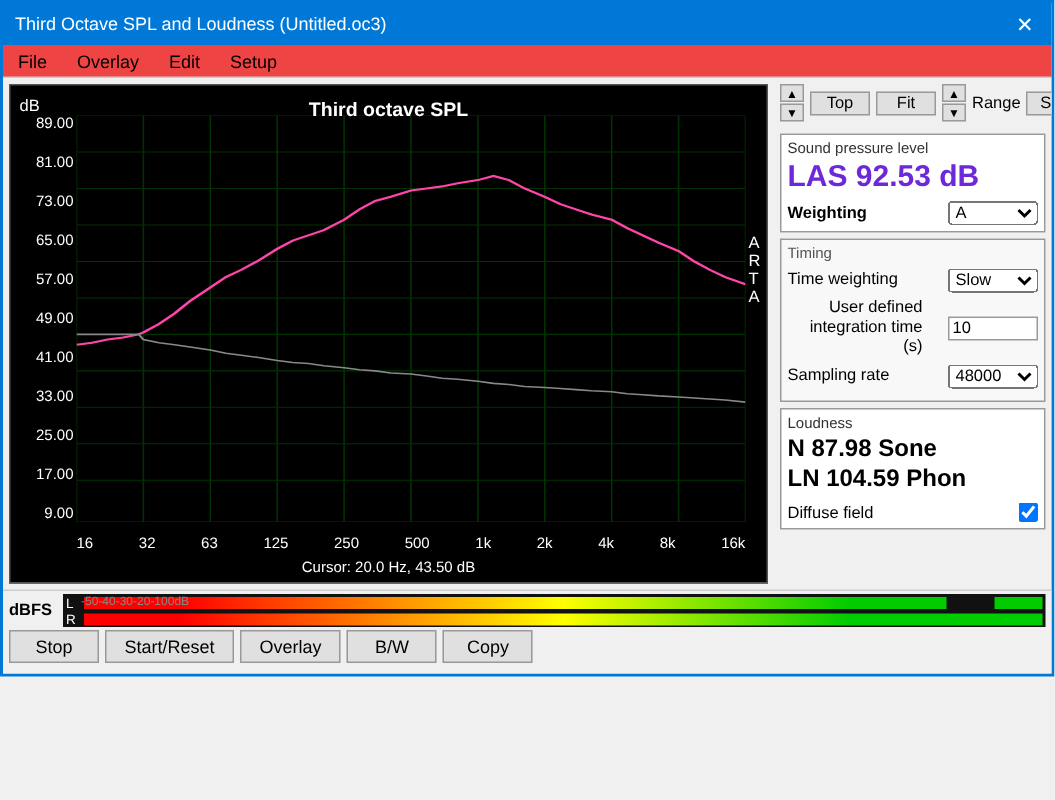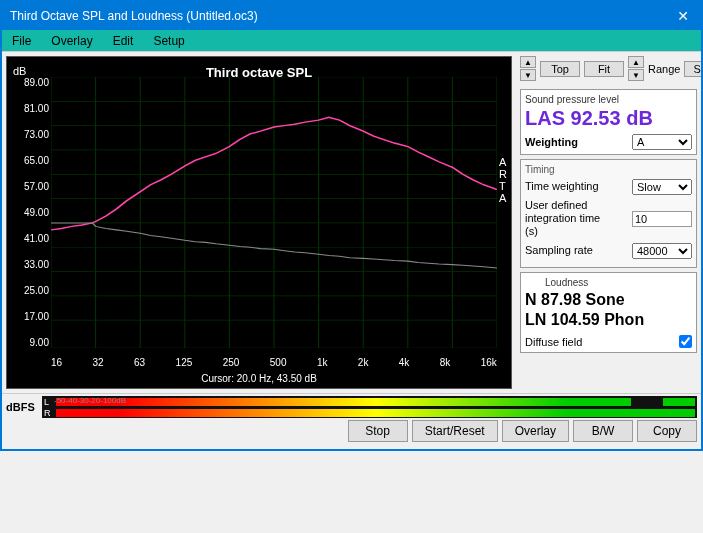--- a/index.html
+++ b/index.html
@@ -4,21 +4,21 @@
   <style>
     * { margin: 0; padding: 0; box-sizing: border-box; }
     body { font-family: 'Segoe UI', Tahoma, sans-serif; font-size: 12px; background: #f0f0f0; width: 703px; height: 533px; overflow: hidden; }
     
     .window { width: 703px; height: 451px; background: #f0f0f0; border: 2px solid #0078d7; display: flex; flex-direction: column; }
     
     .title-bar { background: #0078d7; color: white; padding: 4px 8px; display: flex; align-items: center; justify-content: space-between; height: 28px; }
     .title-bar-text { font-size: 12px; font-weight: normal; }
     .title-bar-close { background: none; border: none; color: white; font-size: 14px; cursor: pointer; padding: 0 4px; }
     
-    .menu-bar { background: #14b8a6; padding: 2px 4px; display: flex; gap: 8px; border-bottom: 1px solid #ccc; height: 22px; align-items: center; }
+    .menu-bar { background: #ef4444; padding: 2px 4px; display: flex; gap: 8px; border-bottom: 1px solid #ccc; height: 22px; align-items: center; }
     .menu-item { padding: 2px 6px; cursor: pointer; font-size: 12px; }
     
     .main-content { display: flex; flex: 1; overflow: hidden; }
     
     .chart-area { flex: 1; background: #000; position: relative; border: 1px solid #555; margin: 4px; }
     
     .chart-title { position: absolute; top: 8px; left: 50%; transform: translateX(-50%); color: white; font-size: 13px; font-weight: bold; z-index: 10; }
     .chart-y-label { position: absolute; top: 8px; left: 6px; color: white; font-size: 11px; z-index: 10; }
     
     .chart-labels-right { position: absolute; right: 4px; top: 30%; display: flex; flex-direction: column; color: white; font-size: 11px; z-index: 10; }
@@ -49,29 +49,29 @@
     .weighting-select { font-size: 11px; width: 60px; }
     
     .section-box { border: 1px solid #999; padding: 4px; background: #f8f8f8; }
     .section-title { font-size: 10px; color: #555; margin-bottom: 4px; }
     .field-row { display: flex; align-items: center; justify-content: space-between; margin-bottom: 4px; }
     .field-label { font-size: 11px; line-height: 1.2; }
     .field-input { width: 60px; font-size: 11px; border: 1px solid #999; padding: 1px 2px; }
     .field-select { width: 60px; font-size: 11px; }
     
     .loudness-box { border: 1px solid #999; padding: 4px; background: #fff; }
-    .loudness-label { font-size: 10px; color: #333; margin-bottom: 2px; margin-left: 20px; }
+    .loudness-label { font-size: 10px; color: #333; margin-bottom: 2px; }
     .loudness-value { font-size: 16px; font-weight: bold; color: #000; line-height: 1.3; }
     
     .diffuse-row { display: flex; align-items: center; justify-content: space-between; margin-top: 4px; font-size: 11px; }
     .specific-row { display: flex; align-items: center; justify-content: space-between; margin-top: 2px; font-size: 11px; }
     
     .bottom-bar { height: 56px; background: #f0f0f0; border-top: 1px solid #ccc; padding: 2px 4px; }
     
-    .action-btns { display: flex; gap: 4px; justify-content: flex-end; margin-top: 2px; }
+    .action-btns { display: flex; gap: 4px; margin-top: 2px; }
     .action-btn { background: #e0e0e0; border: 1px solid #999; padding: 3px 12px; cursor: pointer; font-size: 12px; min-width: 60px; text-align: center; }
   </style>
 </head>
 <body>
 
 <div class="window">
 
   <div class="title-bar">
     <span class="title-bar-text">Third Octave SPL and Loudness (Untitled.oc3)</span>
     <button class="title-bar-close">✕</button>
@@ -217,21 +217,21 @@
         <div class="section-title">Timing</div>
         <div class="field-row">
           <span class="field-label">Time weighting</span>
           <select class="field-select">
             <option>Slow</option>
             <option>Fast</option>
             <option>Impulse</option>
           </select>
         </div>
         <div class="field-row">
-          <span class="field-label" style="max-width:90px;">User defined integration time (s)</span>
+          <span class="field-label" style="max-width:90px;text-align:right;">User defined integration time (s)</span>
           <input class="field-input" type="text" value="10" style="">
         </div>
         <div class="field-row">
           <span class="field-label">Sampling rate</span>
           <select class="field-select">
             <option>48000</option>
             <option>44100</option>
             <option>96000</option>
           </select>
         </div>

